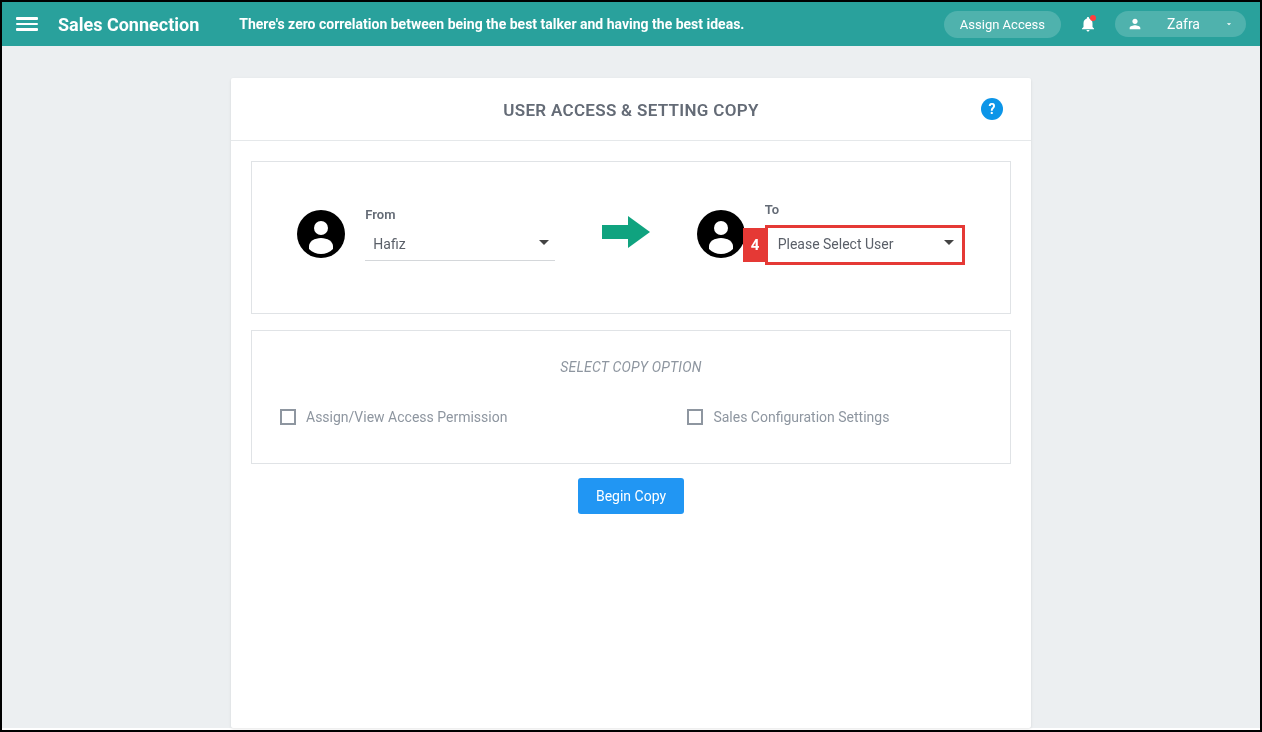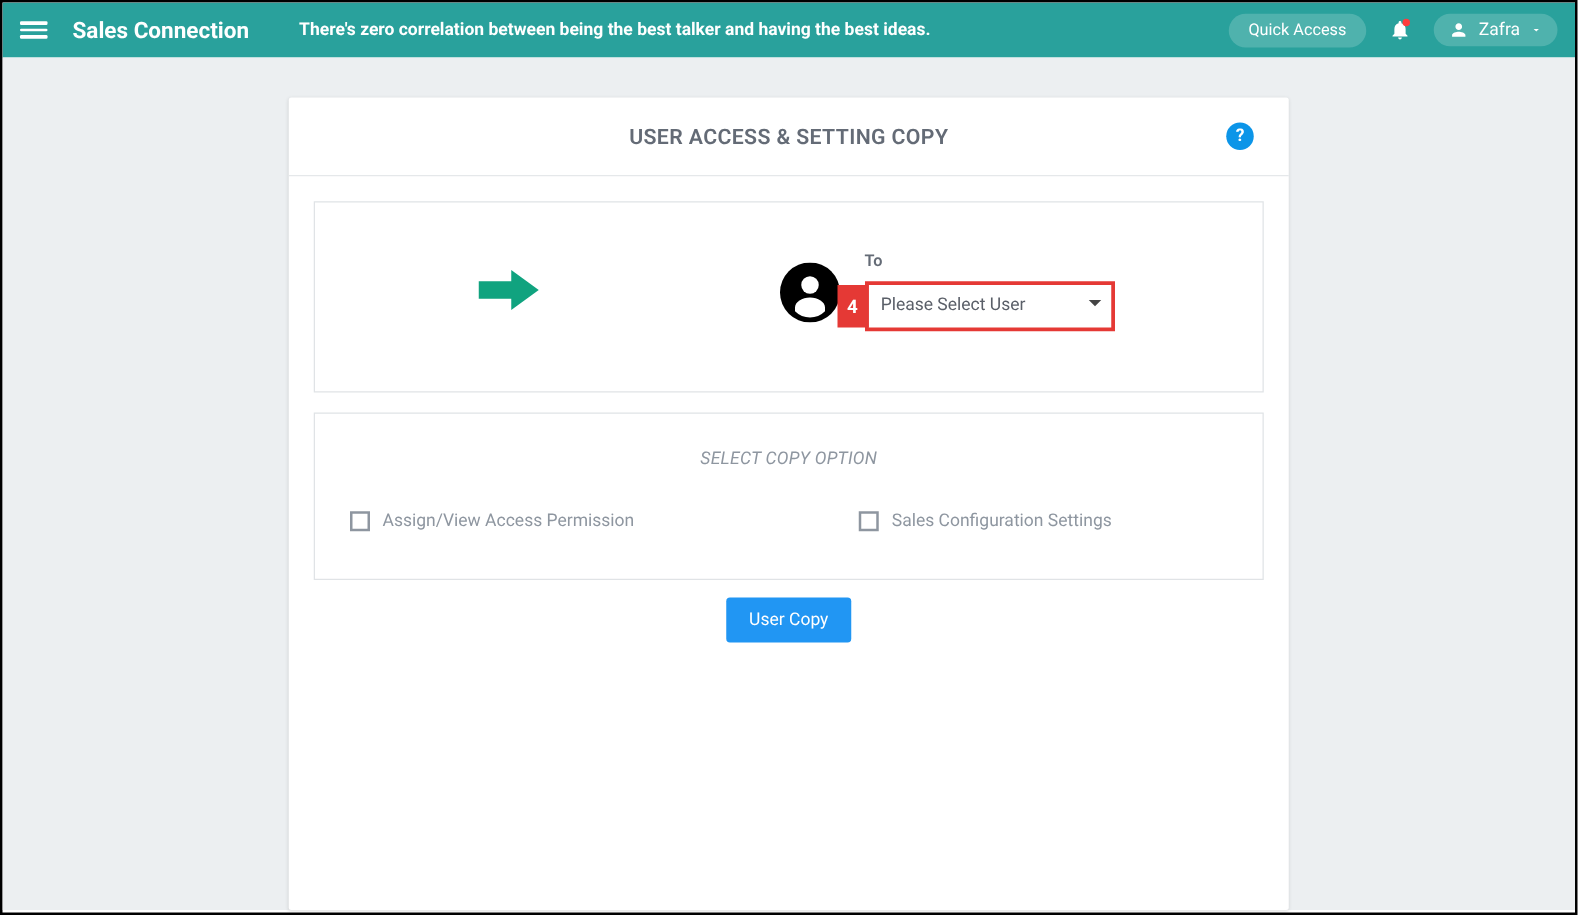--- a/index.html
+++ b/index.html
@@ -8,21 +8,21 @@
     
     .header { background: #29a19c; height: 44px; display: flex; align-items: center; padding: 0 14px; color: #fff; }
     .menu-icon { width: 22px; height: 22px; display: flex; flex-direction: column; justify-content: center; gap: 3px; cursor: pointer; margin-right: 20px; }
     .menu-icon span { display: block; height: 2.5px; background: #fff; border-radius: 1px; }
     .app-title { font-weight: 700; font-size: 18px; margin-right: 40px; }
     .tagline { font-size: 14px; flex: 1; font-weight: 700; }
     .quick-access { background: rgba(255,255,255,0.18); border-radius: 16px; padding: 6px 16px; font-size: 13px; cursor: pointer; margin-right: 18px; }
     .bell-icon { width: 18px; height: 18px; position: relative; margin-right: 18px; cursor: pointer; }
     .bell-icon svg { fill: #fff; }
     .bell-dot { position: absolute; top: 0; right: 1px; width: 6px; height: 6px; background: #ff3d3d; border-radius: 50%; }
-    .user-chip { background: rgba(255,255,255,0.18); border-radius: 16px; padding: 5px 12px; display: flex; align-items: center; gap: 8px; cursor: pointer; font-size: 14px; }
+    .user-chip { background: rgba(255,255,255,0.18); border-radius: 16px; padding: 5px 12px; display: flex; align-items: center; gap: 24px; cursor: pointer; font-size: 14px; }
     .user-chip svg { fill: #fff; }
     
     
     .content-bg { background: #eceff1; height: calc(100% - 46px); padding-top: 32px; display: flex; justify-content: center; }
     .card { background: #fff; width: 800px; border-radius: 2px; box-shadow: 0 1px 3px rgba(0,0,0,0.1); }
     .card-header { padding: 22px 28px 20px; border-bottom: 1px solid #e5e8ea; position: relative; text-align: center; }
     .card-title { color: #646b76; font-weight: 600; font-size: 17px; letter-spacing: 0.3px; display: inline-block; }
     .help-icon { position: absolute; right: 28px; top: 20px; width: 22px; height: 22px; background: #0c95e8; border-radius: 50%; color: #fff; display: flex; align-items: center; justify-content: center; font-weight: 700; font-size: 14px; cursor: pointer; }
     
     .card-body { padding: 20px; }
@@ -57,21 +57,21 @@
 <body>
 
 <div class="header">
   <div class="menu-icon">
     <span></span>
       <span></span>
       <span></span>
   </div>
   <div class="app-title">Sales Connection</div>
   <div class="tagline">There's zero correlation between being the best talker and having the best ideas.</div>
-  <div class="quick-access">Quick Access</div>
+  <div class="quick-access">Assign Access</div>
   <div class="bell-icon">
     <svg viewBox="0 0 24 24">
         <path d="M12 22c1.1 0 2-.9 2-2h-4c0 1.1.9 2 2 2zm6-6v-5c0-3.07-1.63-5.64-4.5-6.32V4c0-.83-.67-1.5-1.5-1.5s-1.5.67-1.5 1.5v.68C7.64 5.36 6 7.92 6 11v5l-2 2v1h16v-1l-2-2z"></path>
       </svg>
     <div class="bell-dot"></div>
   </div>
   <div class="user-chip">
     <svg width="16" height="16" viewBox="0 0 24 24">
         <path d="M12 12c2.21 0 4-1.79 4-4s-1.79-4-4-4-4 1.79-4 4 1.79 4 4 4zm0 2c-2.67 0-8 1.34-8 4v2h16v-2c0-2.66-5.33-4-8-4z"></path>
       </svg>
@@ -86,20 +86,36 @@
   <div class="card">
     <div class="card-header">
       <div class="card-title">USER ACCESS &amp; SETTING COPY</div>
       <div class="help-icon">?</div>
     </div>
     <div class="card-body">
 
       <div class="panel">
         <div class="from-to-row">
 
+          <div class="user-block">
+            <div class="avatar-circle">
+              <svg viewBox="0 0 24 24">
+                  <circle cx="12" cy="12" r="12" fill="#000"></circle>
+                  <circle cx="12" cy="9" r="3.5" fill="#fff"></circle>
+                  <path d="M12 14c-3.2 0-6 1.8-6 4v1.5c1.7 1.6 3.7 2.5 6 2.5s4.3-.9 6-2.5V18c0-2.2-2.8-4-6-4z" fill="#fff"></path>
+                </svg>
+            </div>
+            <div class="field-area">
+              <div class="field-label">From</div>
+              <div class="select-wrap">
+                <div class="select-text">Hafiz</div>
+                <div class="select-caret"></div>
+              </div>
+            </div>
+          </div>
 
           <div class="arrow-center">
             <svg viewBox="0 0 52 40">
                 <path d="M2 13 L28 13 L28 4 L50 20 L28 36 L28 27 L2 27 Z" fill="#10a37f"></path>
               </svg>
           </div>
 
           <div class="user-block">
             <div class="avatar-circle">
               <svg viewBox="0 0 24 24">
@@ -130,17 +146,17 @@
             <div class="checkbox-box"></div>
             <div class="checkbox-label">Assign/View Access Permission</div>
           </div>
           <div class="checkbox-item">
             <div class="checkbox-box"></div>
             <div class="checkbox-label">Sales Configuration Settings</div>
           </div>
         </div>
       </div>
 
-      <button class="begin-btn">User Copy</button>
+      <button class="begin-btn">Begin Copy</button>
 
     </div>
   </div>
 </div>
 
 </body></html>

